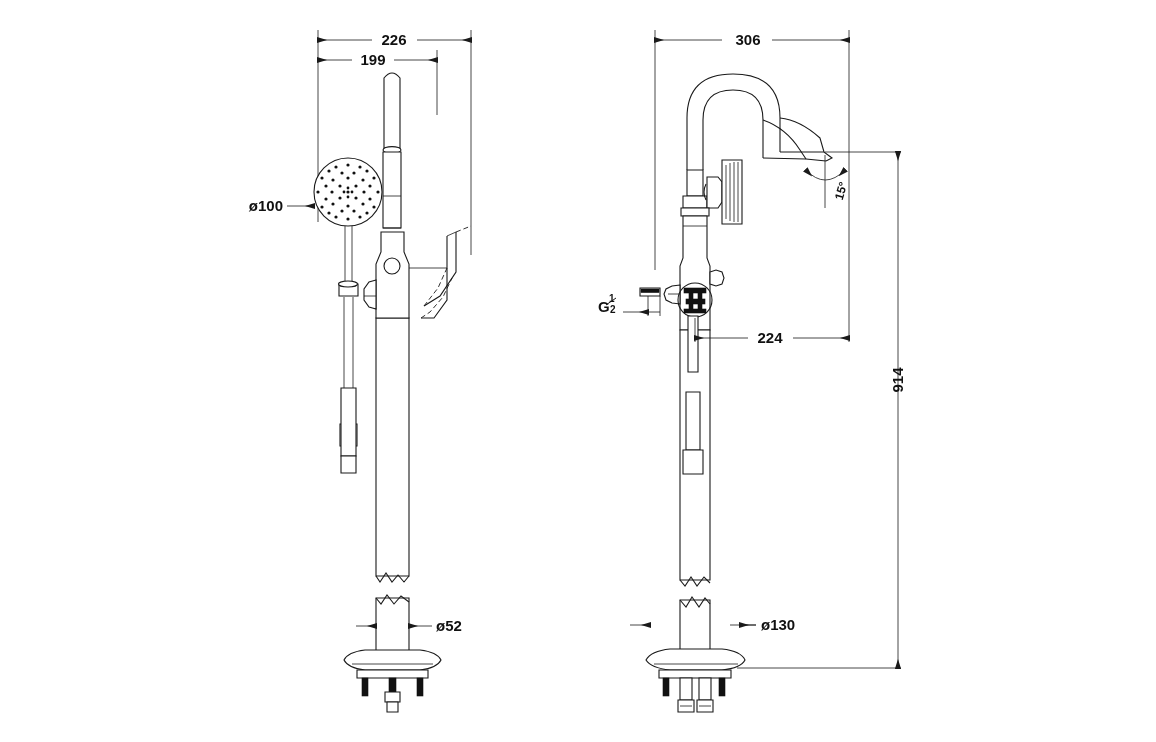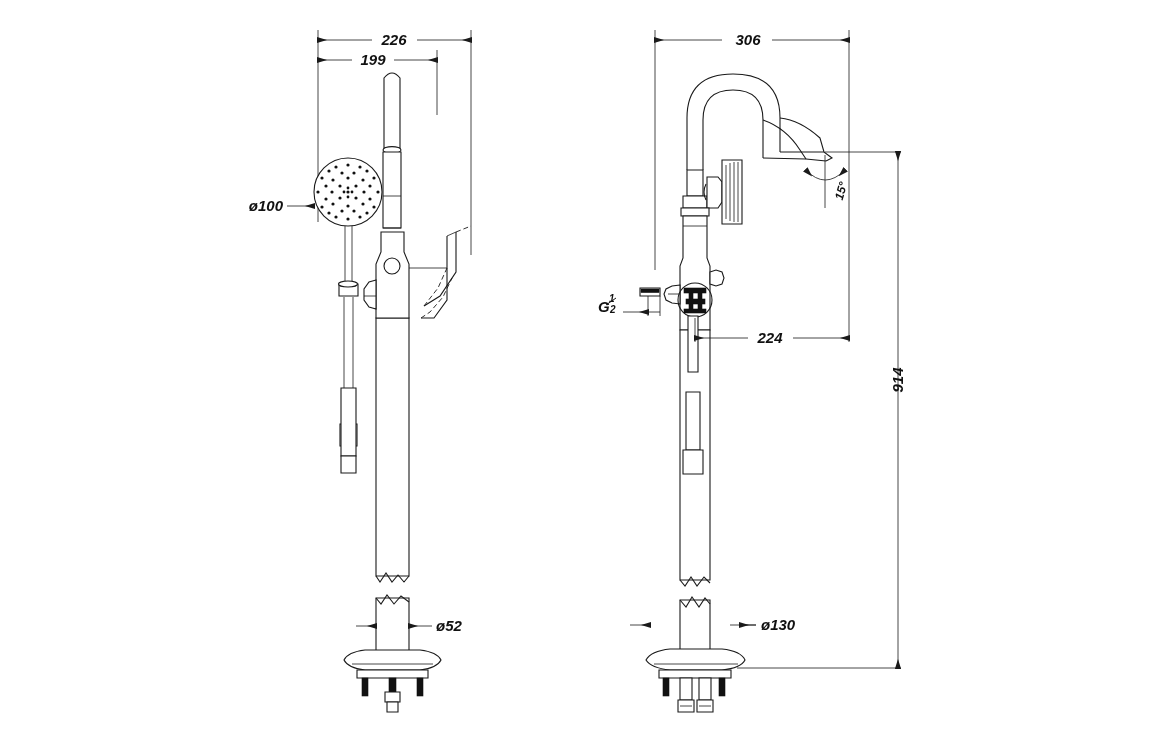--- a/index.html
+++ b/index.html
@@ -9,21 +9,20 @@
   }
   body {
     font-family: "Liberation Sans", sans-serif;
   }
   #sheet {
     position: relative;
     width: 1156px;
     height: 742px;
     background: #ffffff;
     overflow: hidden;
-    font-style: italic;
   }
   #sheet svg {
     position: absolute;
     top: 0;
     left: 0;
     display: block;
   }
   .dim-text {
     font-family: "Liberation Sans", sans-serif;
     font-size: 15px;

